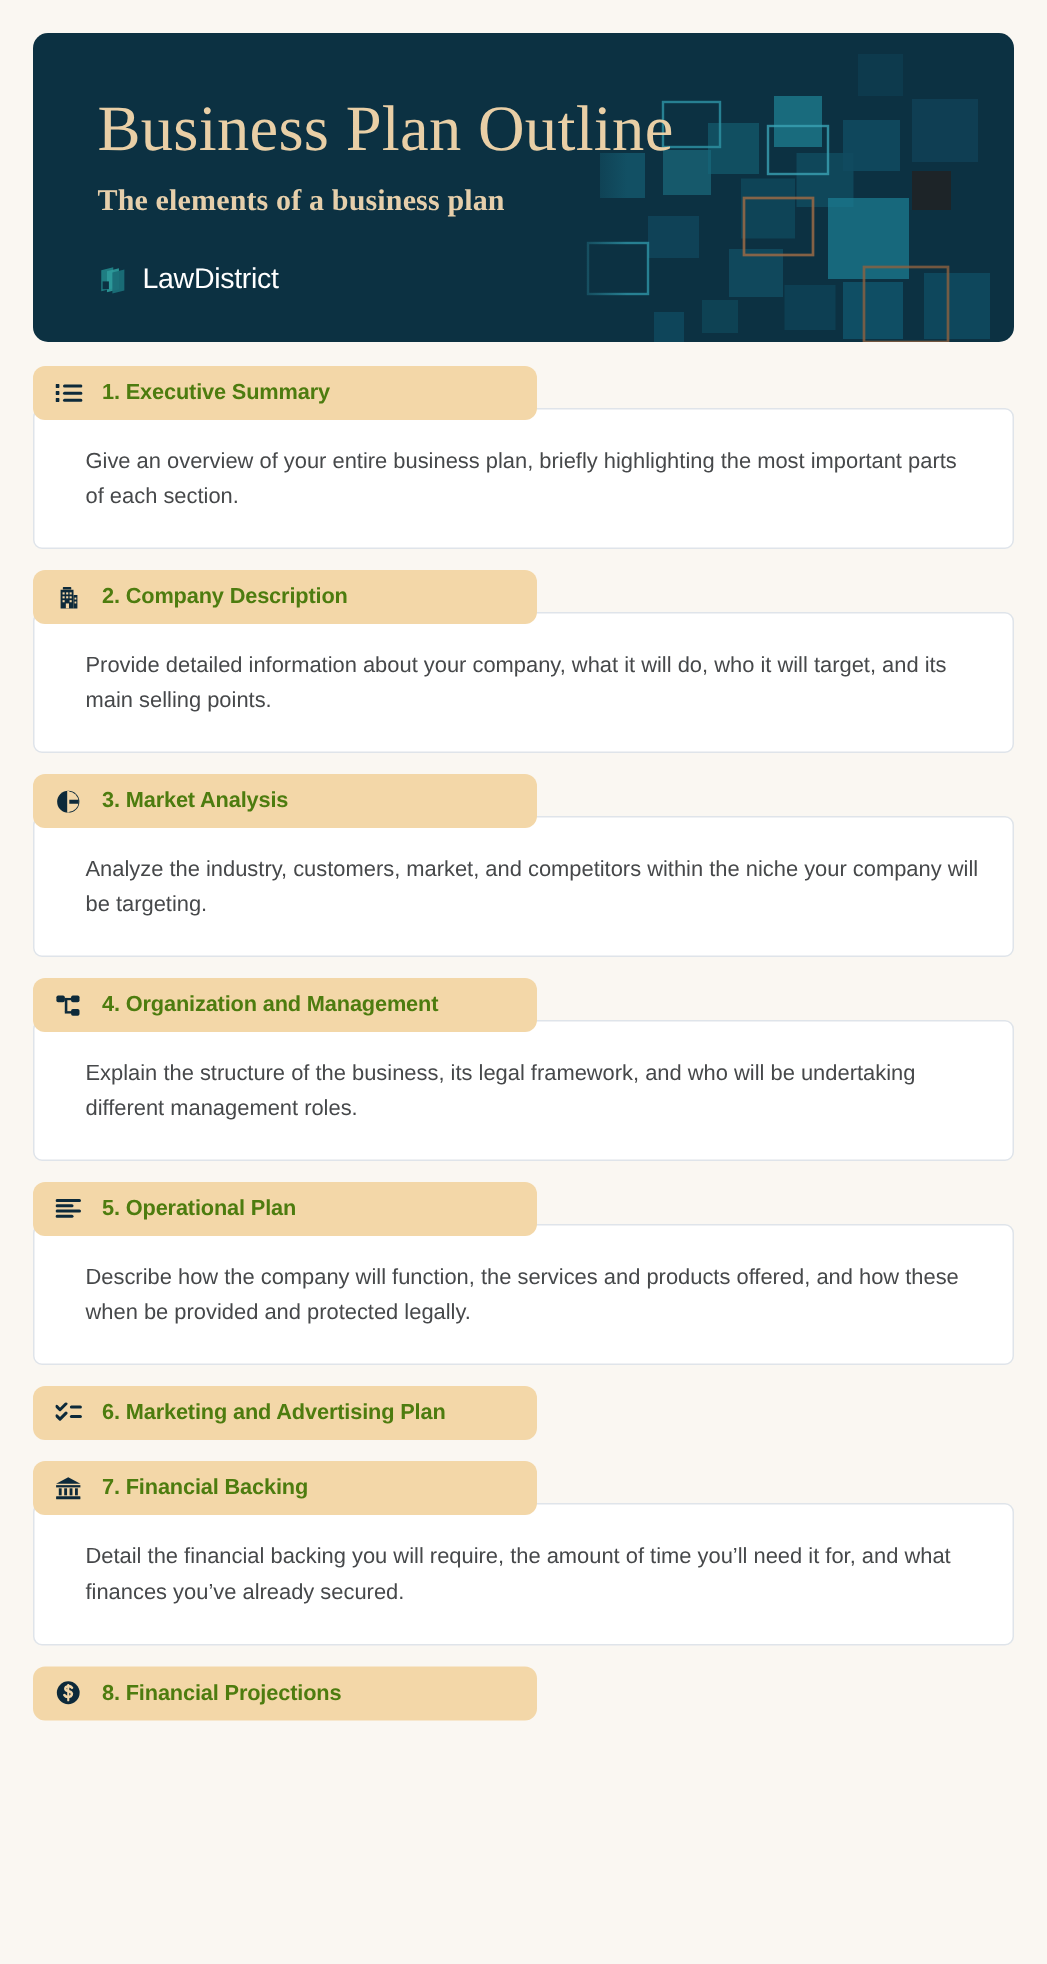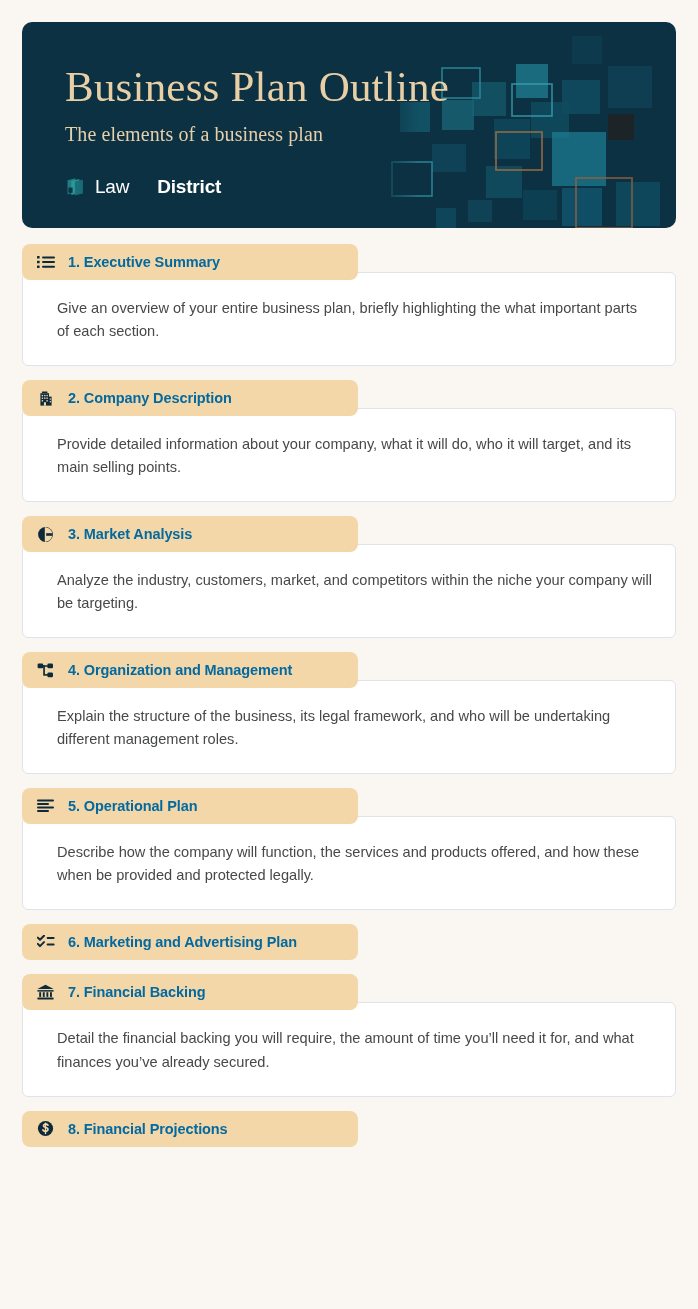--- a/index.html
+++ b/index.html
@@ -47,40 +47,40 @@
     line-height: 1.15;
     color: #e9cfa6;
     font-weight: 400;
     letter-spacing: .2px;
   }
 
   .subtitle {
     font-family: "Liberation Serif", serif;
     font-size: 20px;
     color: #e6cfab;
-    font-weight: 400;
+    font-weight: 700;
     margin-top: 12px;
     letter-spacing: .1px;
   }
 
   .logo-row {
     display: flex;
     align-items: center;
     gap: 8px;
     margin-top: 30px;
   }
   .logo-mark { display: block; }
   .logo-text {
     font-size: 19px;
     color: #ffffff;
     letter-spacing: -.2px;
     white-space: nowrap;
   }
   .logo-text b { font-weight: 400; }
-  .logo-text span { font-weight: 700; padding-left: 28px; }
+  .logo-text span { font-weight: 400; }
 
   
   .sections { margin-top: 16px; }
 
   .section {
     position: relative;
     margin: 0 22px 14px 22px;
   }
 
   .pill {
@@ -103,21 +103,21 @@
     width: 19px; height: 19px;
     display: flex;
     align-items: center;
     justify-content: center;
   }
   .pill-icon svg { display: block; }
 
   .pill-label {
     font-size: 14.5px;
     font-weight: 700;
-    color: #0369a1;
+    color: #4d7c0f;
     letter-spacing: -.1px;
     white-space: nowrap;
   }
 
   .card {
     position: relative;
     margin-top: -8px;
     padding: 24px 22px 22px 34px;
     background: #ffffff;
     border: 1px solid #dfe4ea;
@@ -199,21 +199,21 @@
               <rect x="5" y="1.4" width="13" height="2" rx="1"></rect>
             <rect x="0" y="5.7" width="2.6" height="2.6" rx=".5"></rect>
               <rect x="5" y="6.1" width="13" height="2" rx="1"></rect>
             <rect x="0" y="10.4" width="2.6" height="2.6" rx=".5"></rect>
               <rect x="5" y="10.8" width="13" height="2" rx="1"></rect>
           </svg>
         </span>
         <span class="pill-label">1. Executive Summary</span>
       </div>
       <div class="card">
-        <div class="card-text">Give an overview of your entire business plan, briefly highlighting the what important parts of each section.</div>
+        <div class="card-text">Give an overview of your entire business plan, briefly highlighting the most important parts of each section.</div>
       </div>
     </div>
 
     <div class="section">
       <div class="pill">
         <span class="pill-icon">
           <svg width="17" height="17" viewBox="0 0 17 17" xmlns="http://www.w3.org/2000/svg" fill="#0d2a3a">
             <path d="M3.4 3.2h8.6v12.4H3.4z"></path>
             <path d="M12 6.6h2.6v9H12z"></path>
             <rect x="4.9" y="1.4" width="5.6" height="1.6" rx=".4"></rect>

